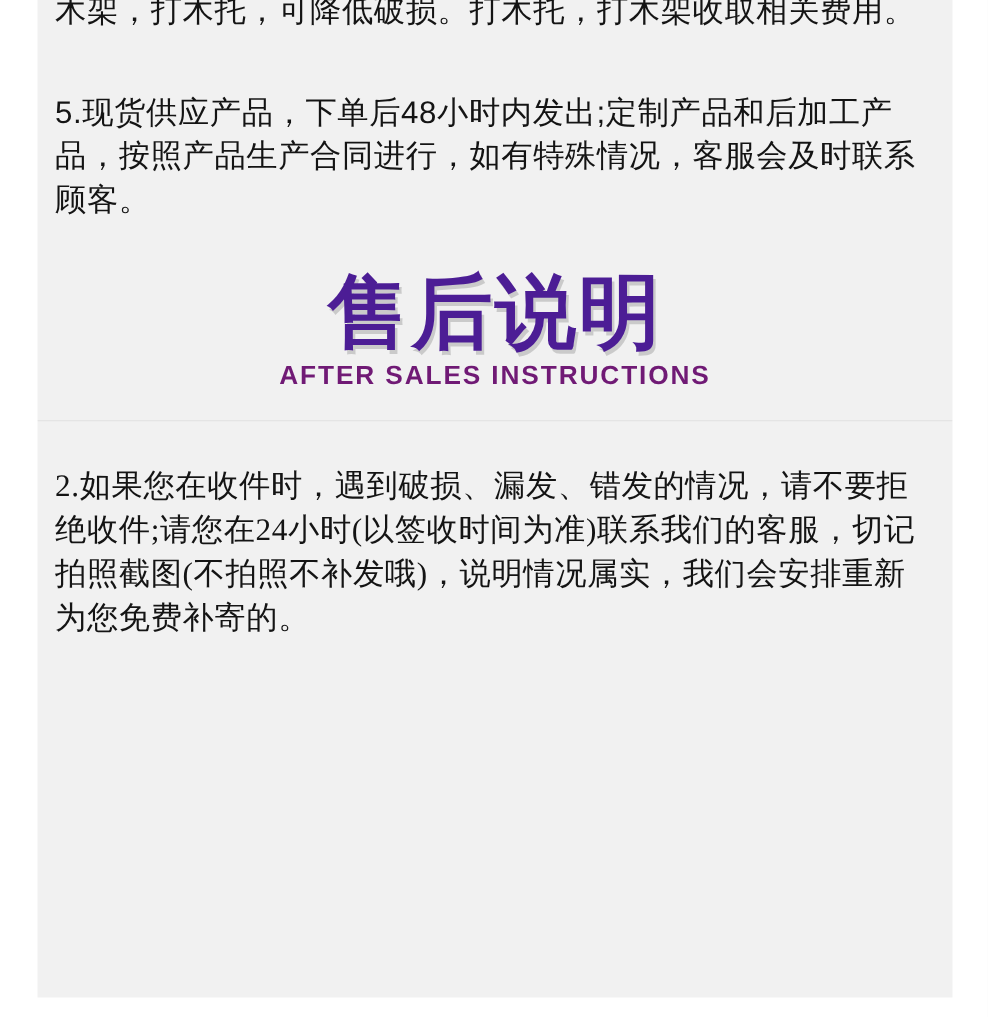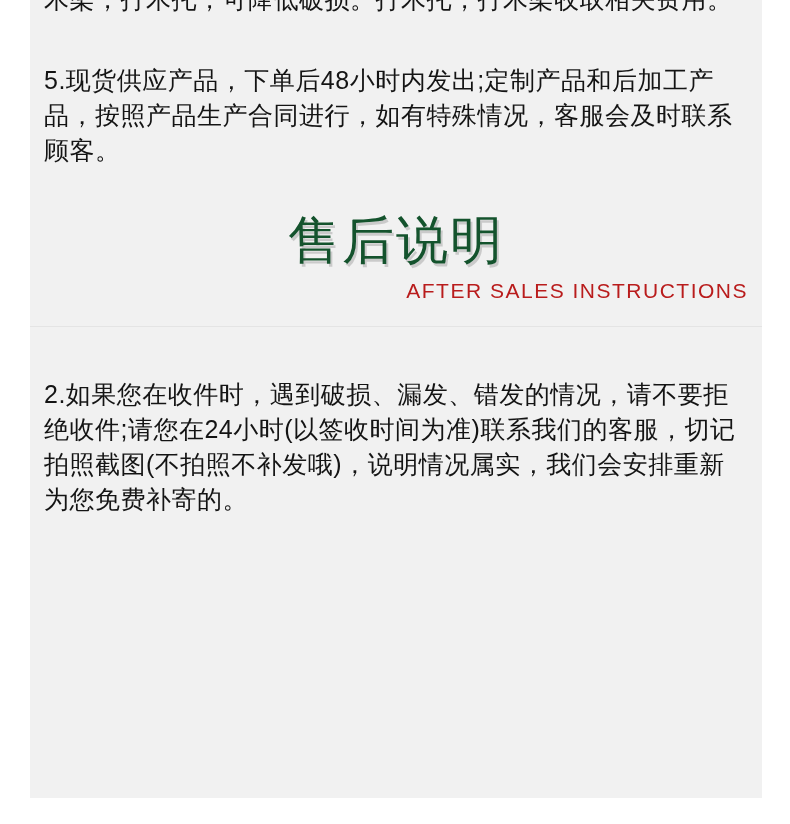--- a/index.html
+++ b/index.html
@@ -20,64 +20,63 @@
   }
   
   .panel {
     position: absolute;
     left: 30px;
     top: 0;
     width: 732px;
     height: 798px;
     background: #f1f1f1;
     overflow: hidden;
-    padding: 0 14px;
+    padding: 10px 14px;
   }
   .body-text {
     font-size: 25px;
     line-height: 35px;
     color: #141414;
     margin: 0;
     text-align: left;
     letter-spacing: 0.5px;
     word-break: break-all;
   }
   .cut-line {
     margin-top: -18px;      
     white-space: nowrap;
   }
   .note-five {
     margin-top: 46px;
   }
   .section-header { text-align: center; }
   .section-title {
     margin: 41px 0 0 0;
-    font-size: 52px;
+    font-size: 65px;
     line-height: 62px;
-    font-weight: 400;
-    color: #14532d;
+    font-weight: 700;
+    color: #4c1d95;
     letter-spacing: 2px;
     text-shadow: 2px 3px 0 rgba(0,0,0,0.16);
   }
   .section-subtitle {
     margin: 6px 0 0 0;
     font-size: 21px;
     line-height: 28px;
-    font-weight: 400;
-    color: #b91c1c;
+    font-weight: 700;
+    color: #701a75;
     letter-spacing: 1.5px;
-    text-align: right;
   }
   .section-seam {
     height: 0;
     border-top: 1px solid #e4e4e4;
     margin: 21px -14px 0 -14px;  
   }
   .as-item-1 { margin-top: 30px; }
-  .as-item-2 { margin-top: 50px; }
+  .as-item-2 { margin-top: 35px; font-family: Liberation Serif, serif; }
   .as-item-3 { margin-top: 37px; }
 </style>
 </head>
 <body>
 
 <div class="page">
   <div class="panel">
 
     <p class="body-text cut-line">木架，打木托，可降低破损。打木托，打木架收取相关费用。</p>
 

